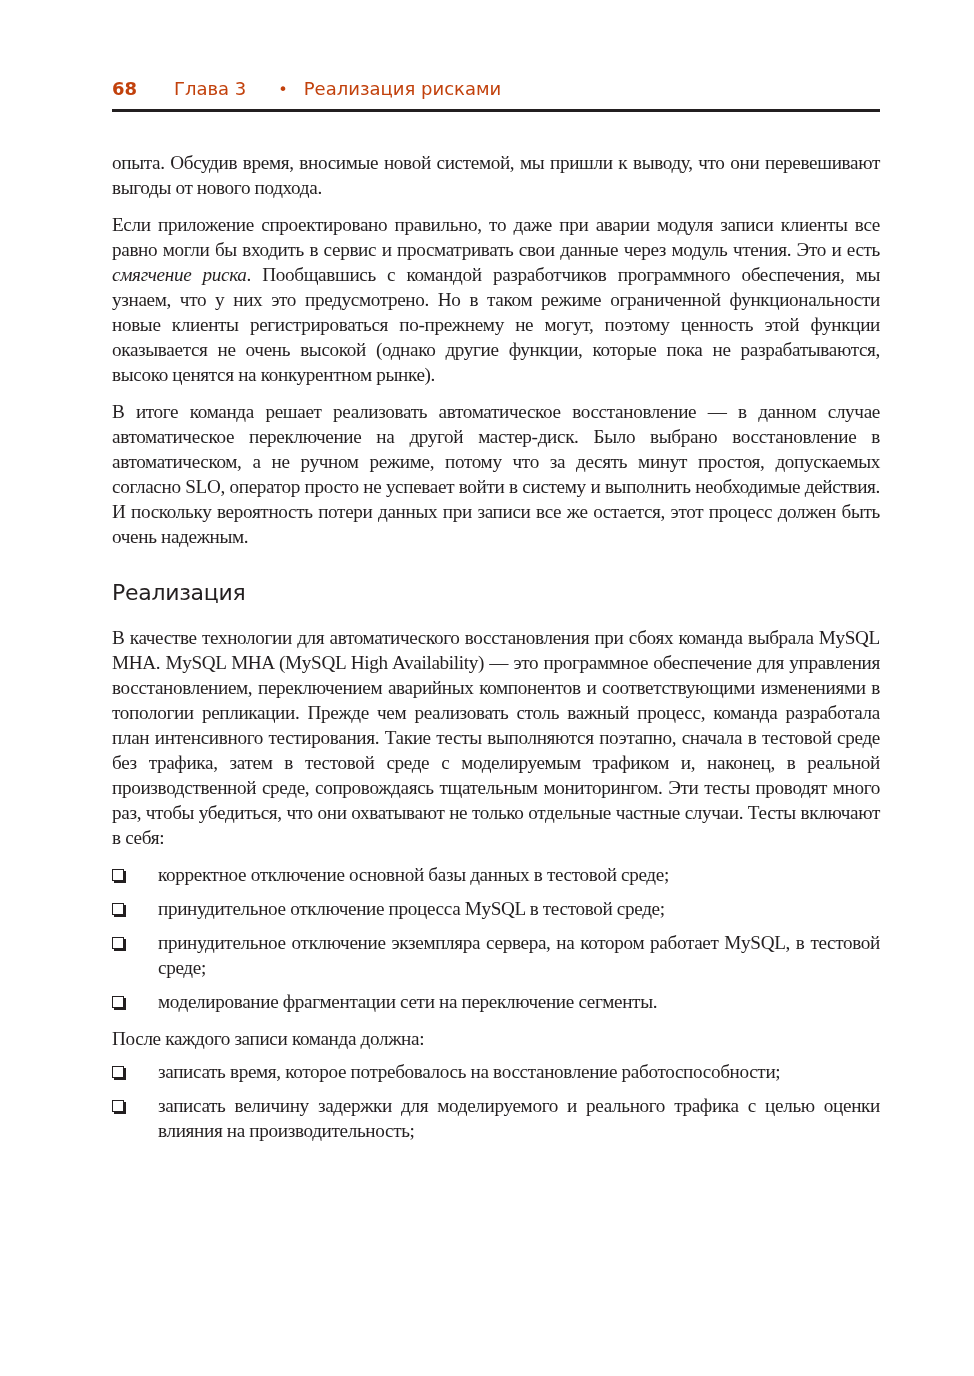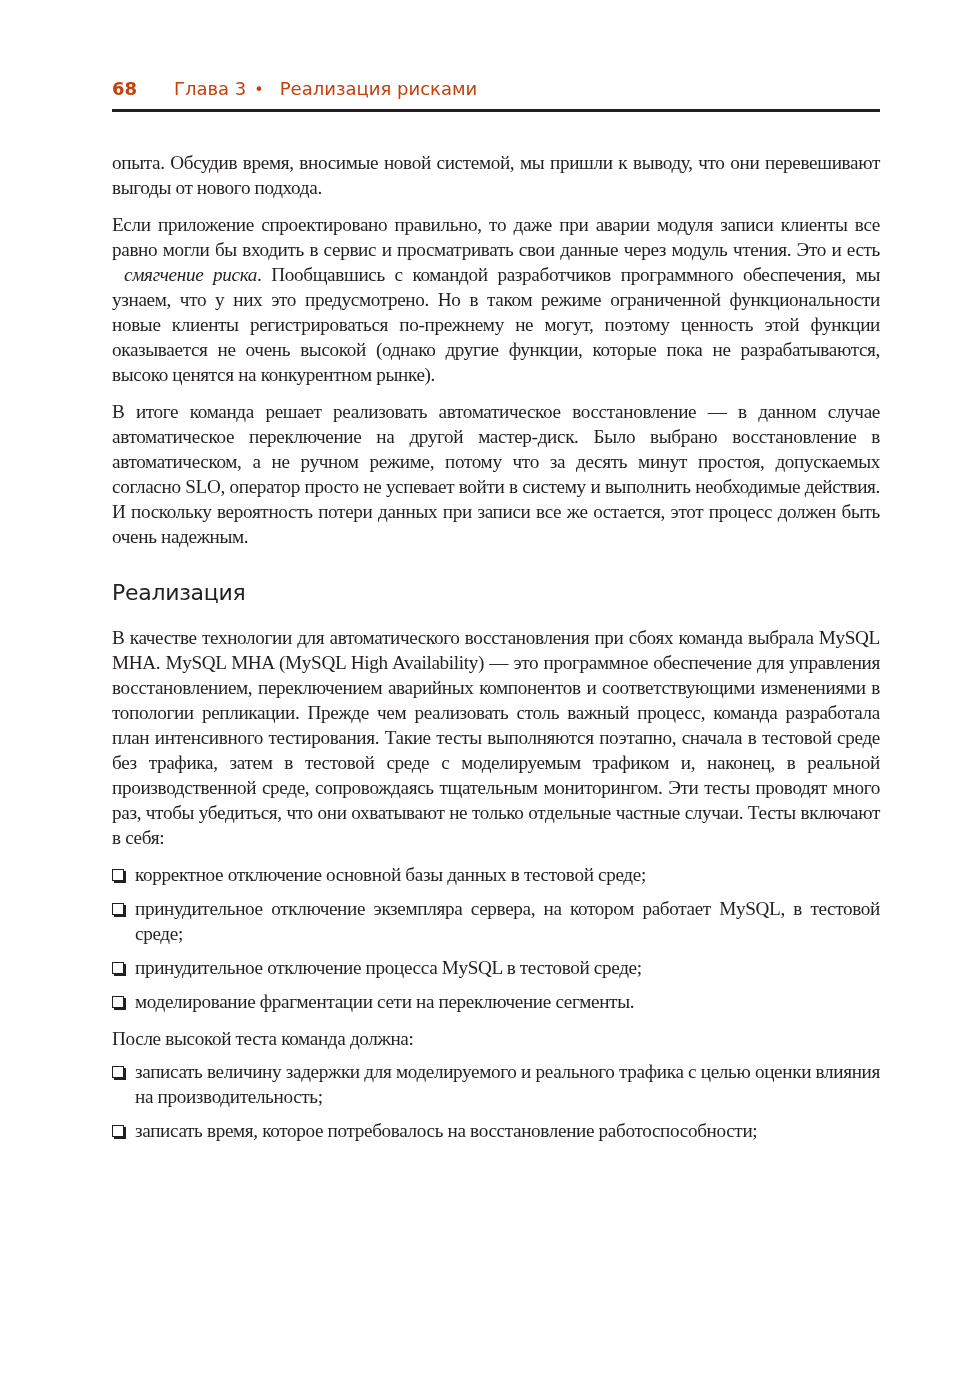--- a/index.html
+++ b/index.html
@@ -4,41 +4,41 @@
 <style>
   html, body { margin: 0; padding: 0; background: #ffffff; }
   body { width: 974px; height: 1376px; position: relative; overflow: hidden; }
   .page { position: absolute; left: 112px; top: 0; width: 768px; color: #231f20; }
   .running-head {
     position: absolute; top: 78px; left: 0; width: 768px; height: 30px;
     font-family: "DejaVu Sans", sans-serif; font-size: 18px; color: #c2410c;
     display: flex; align-items: baseline;
   }
   .running-head .pnum { font-weight: bold; width: 62px; }
-  .running-head .chap { margin-right: 8px; }
+  .running-head .chap { margin-right: 32px; }
   .running-head .dot { margin-right: 16px; font-size: 16px; }
   .head-rule { position: absolute; top: 109px; left: 0; width: 768px; height: 3px; background: #231f20; }
   .body {
     position: absolute; top: 150px; left: 0; width: 768px;
     font-family: "Liberation Serif", serif; font-size: 19.2px; line-height: 25px;
     text-align: justify; letter-spacing: -0.35px;
   }
   .body p { margin: 0 0 12px 0; }
   .body p.tight { margin-bottom: 8px; }
   h2 {
     font-family: "DejaVu Sans", sans-serif; font-weight: normal; font-size: 22px;
     margin: 30px 0 18px 0; line-height: 28px; letter-spacing: -0.3px;
   }
   ul.checklist { list-style: none; margin: 0 0 12px 0; padding: 0; }
-  ul.checklist li { position: relative; padding-left: 23px; margin-bottom: 9px; }
+  ul.checklist li { position: relative; padding-left: 46px; margin-bottom: 9px; }
   .box {
     position: absolute; left: 0; top: 7px; width: 10px; height: 10px;
     border: 1.5px solid #231f20; box-shadow: 2px 2px 0 #231f20; background: #fff;
   }
-  em { font-style: italic; margin-left: 12px; }
+  em { font-style: italic; }
 </style>
 </head>
 <body>
 
 <div class="page">
   <div class="running-head">
     <span class="pnum">68</span>
     <span class="chap">Глава 3</span>
     <span class="dot">•</span>
     <span class="ctitle">Реализация рисками</span>
@@ -49,25 +49,25 @@
     <p>опыта. Обсудив время, вносимые новой системой, мы пришли к выводу, что они перевешивают выгоды от нового подхода.</p>
     <p><span>Если приложение спроектировано правильно, то даже при аварии модуля записи клиенты все равно могли бы входить в сервис и просматривать свои данные через модуль чтения. Это и есть </span><em>смягчение риска</em><span>. Пообщавшись с командой разработчиков программного обеспечения, мы узнаем, что у них это предусмотрено. Но в таком режиме ограниченной функциональности новые клиенты регистрироваться по-прежнему не могут, поэтому ценность этой функции оказывается не очень высокой (однако другие функции, которые пока не разрабатываются, высоко ценятся на конкурентном рынке).</span></p>
     <p>В итоге команда решает реализовать автоматическое восстановление — в данном случае автоматическое переключение на другой мастер-диск. Было выбрано восстановление в автоматическом, а не ручном режиме, потому что за десять минут простоя, допускаемых согласно SLO, оператор просто не успевает войти в систему и выполнить необходимые действия. И поскольку вероятность потери данных при записи все же остается, этот процесс должен быть очень надежным.</p>
 
     <h2>Реализация</h2>
 
     <p>В качестве технологии для автоматического восстановления при сбоях команда выбрала MySQL MHA. MySQL MHA (MySQL High Availability) — это программное обеспечение для управления восстановлением, переключением аварийных компонентов и соответствующими изменениями в топологии репликации. Прежде чем реализовать столь важный процесс, команда разработала план интенсивного тестирования. Такие тесты выполняются поэтапно, сначала в тестовой среде без трафика, затем в тестовой среде с моделируемым трафиком и, наконец, в реальной производственной среде, сопровождаясь тщательным мониторингом. Эти тесты проводят много раз, чтобы убедиться, что они охватывают не только отдельные частные случаи. Тесты включают в себя:</p>
 
     <ul class="checklist">
       <li><span class="box"></span><span>корректное отключение основной базы данных в тестовой среде;</span></li>
+      <li><span class="box"></span><span>принудительное отключение процесса MySQL в тестовой среде;</span></li>
       <li><span class="box"></span><span>принудительное отключение экземпляра сервера, на котором работает MySQL, в тестовой среде;</span></li>
-      <li><span class="box"></span><span>принудительное отключение процесса MySQL в тестовой среде;</span></li>
       <li><span class="box"></span><span>моделирование фрагментации сети на переключение сегменты.</span></li>
     </ul>
 
-    <p class="tight">После высокой теста команда должна:</p>
+    <p class="tight">После каждого записи команда должна:</p>
 
     <ul class="checklist">
+      <li><span class="box"></span><span>записать время, которое потребовалось на восстановление работоспособности;</span></li>
       <li><span class="box"></span><span>записать величину задержки для моделируемого и реального трафика с целью оценки влияния на производительность;</span></li>
-      <li><span class="box"></span><span>записать время, которое потребовалось на восстановление работоспособности;</span></li>
     </ul>
   </div>
 </div>
 
 </body></html>

